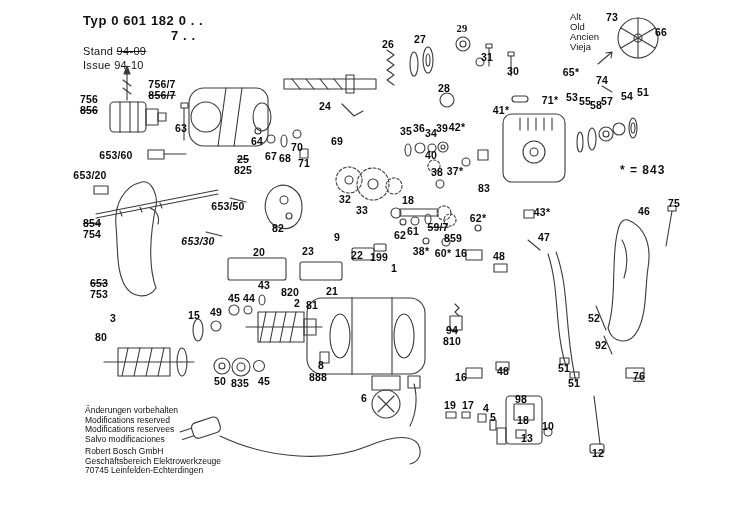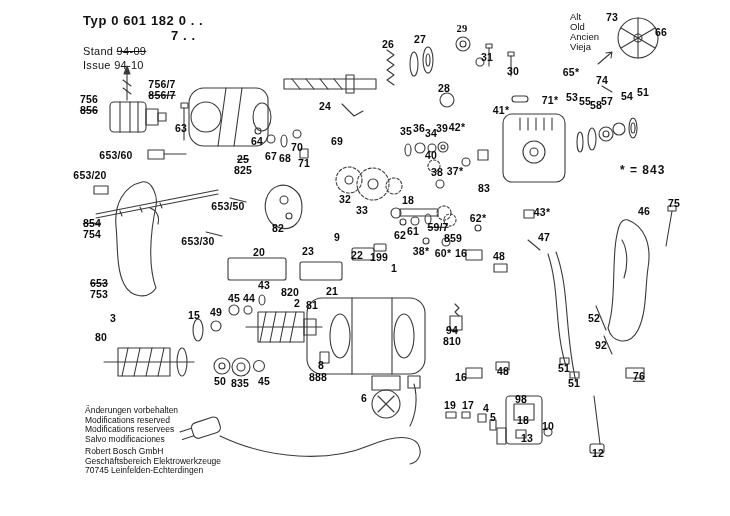--- a/index.html
+++ b/index.html
@@ -281,21 +281,21 @@
       <span class="plabel" style="left: 162px; top: 84px;">756/7</span>
       <span class="plabel struck" style="left: 162px; top: 95px;">856/7</span>
       <span class="plabel" style="left: 89px; top: 99px;">756</span>
       <span class="plabel struck" style="left: 89px; top: 110px;">856</span>
       <span class="plabel" style="left: 181px; top: 128px;">63</span>
       <span class="plabel" style="left: 116px; top: 155px;">653/60</span>
       <span class="plabel" style="left: 90px; top: 175px;">653/20</span>
       <span class="plabel struck" style="left: 92px; top: 223px;">854</span>
       <span class="plabel" style="left: 92px; top: 234px;">754</span>
       <span class="plabel" style="left: 228px; top: 206px;">653/50</span>
-      <span class="plabel" style="left: 198px; top: 241px;">653/30</span>
+      <span class="plabel" style="left: 198px; top: 241px; font-style: italic;">653/30</span>
       <span class="plabel struck" style="left: 99px; top: 283px;">653</span>
       <span class="plabel" style="left: 99px; top: 294px;">753</span>
       <span class="plabel" style="left: 113px; top: 318px;">3</span>
       <span class="plabel" style="left: 101px; top: 337px;">80</span>
       <span class="plabel struck" style="left: 243px; top: 159px;">25</span>
       <span class="plabel" style="left: 243px; top: 170px;">825</span>
       <span class="plabel" style="left: 257px; top: 141px;">64</span>
       <span class="plabel" style="left: 271px; top: 156px;">67</span>
       <span class="plabel" style="left: 285px; top: 158px;">68</span>
       <span class="plabel" style="left: 297px; top: 147px;">70</span>

